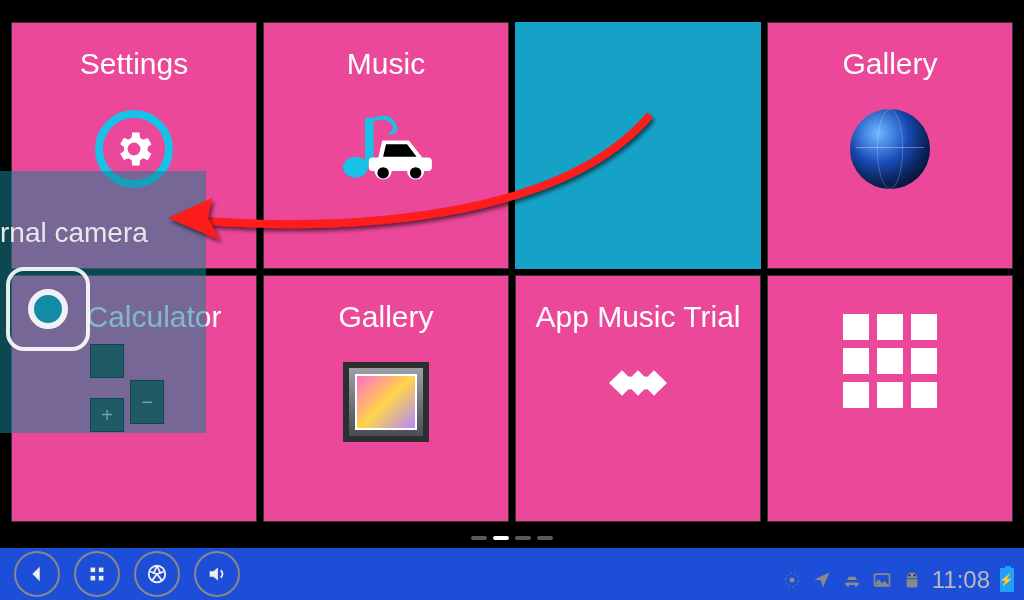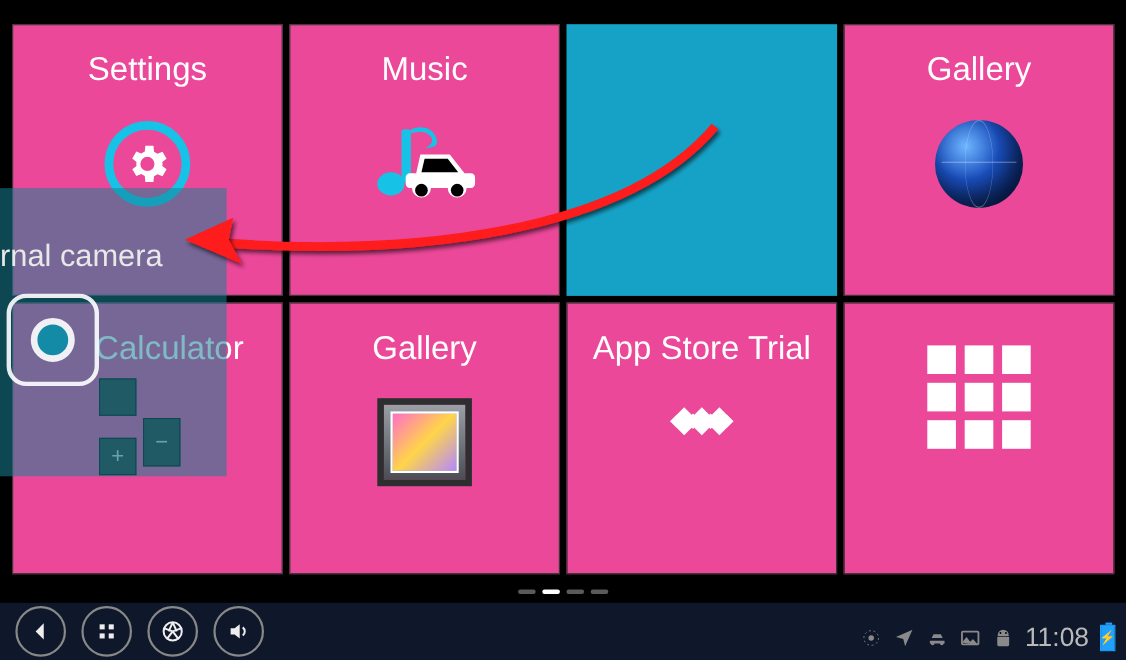--- a/index.html
+++ b/index.html
@@ -52,21 +52,21 @@
   .calc { position:relative; width:88px; height:88px; margin-top:10px;}
   .calc .key { position:absolute; width:34px; height:34px; background:#2b2b2b; border:1px solid #000; display:flex; align-items:center; justify-content:center; color:#ccc; font-size:20px;}
   .calc .k-plus { left:0; bottom:0;}
   .calc .k-minus { left:40px; bottom:8px; height:44px;}
   .calc .k-top { left:0; top:0; width:34px; height:34px;}
   
   .dots { position:absolute; left:0; right:0; bottom:60px; display:flex; justify-content:center; gap:6px;}
   .dots i { width:16px; height:4px; background:#5a5a5a; border-radius:2px;}
   .dots i.active { background:#fff;}
   
-  .navbar { position:absolute; left:0; right:0; bottom:0; height:52px; background:#0f172a; display:flex; align-items:center;}
+  .navbar { position:absolute; left:0; right:0; bottom:0; height:52px; background:#1d4ed8; display:flex; align-items:center;}
   .nav-btn { width:46px; height:46px; border:2px solid #888; border-radius:50%; margin-left:14px; display:flex; align-items:center; justify-content:center; cursor:pointer;}
   .nav-btn svg { width:22px; height:22px; fill:#eee; }
   .status { position:absolute; right:10px; bottom:6px; display:flex; align-items:center; gap:10px; color:#b9b9b9; font-size: 24px; font-weight:300;}
   .status svg { width:20px; height:20px; fill:#8a8a8a;}
   .batt { width:14px; height:24px; border:1px solid #1fa1ff; position:relative; background: linear-gradient(#1fa1ff,#1fa1ff);}
   .batt::before { content:""; position:absolute; top:-3px; left:4px; width:6px; height:2px; background:#1fa1ff;}
   .batt .bolt { position:absolute; inset:0; display:flex; align-items:center; justify-content:center; color:#fff; font-size:12px;}
   
   .drag-ghost {
     position:absolute; left:0; top:140px; width:206px; height:262px;
@@ -132,21 +132,21 @@
   <div class="tile">
     <div class="tile-label">Gallery</div>
     <div class="tile-icon">
         <div class="gallery-ico">
           <span></span>
         </div>
       </div>
   </div>
 
   <div class="tile">
-    <div class="tile-label">App Store Trial</div>
+    <div class="tile-label">App Music Trial</div>
     <div class="diamonds">
         <i></i>
         <i></i>
         <i></i>
         <i></i>
         <i></i>
         <i></i>
         <i></i>
       </div>
   </div>

